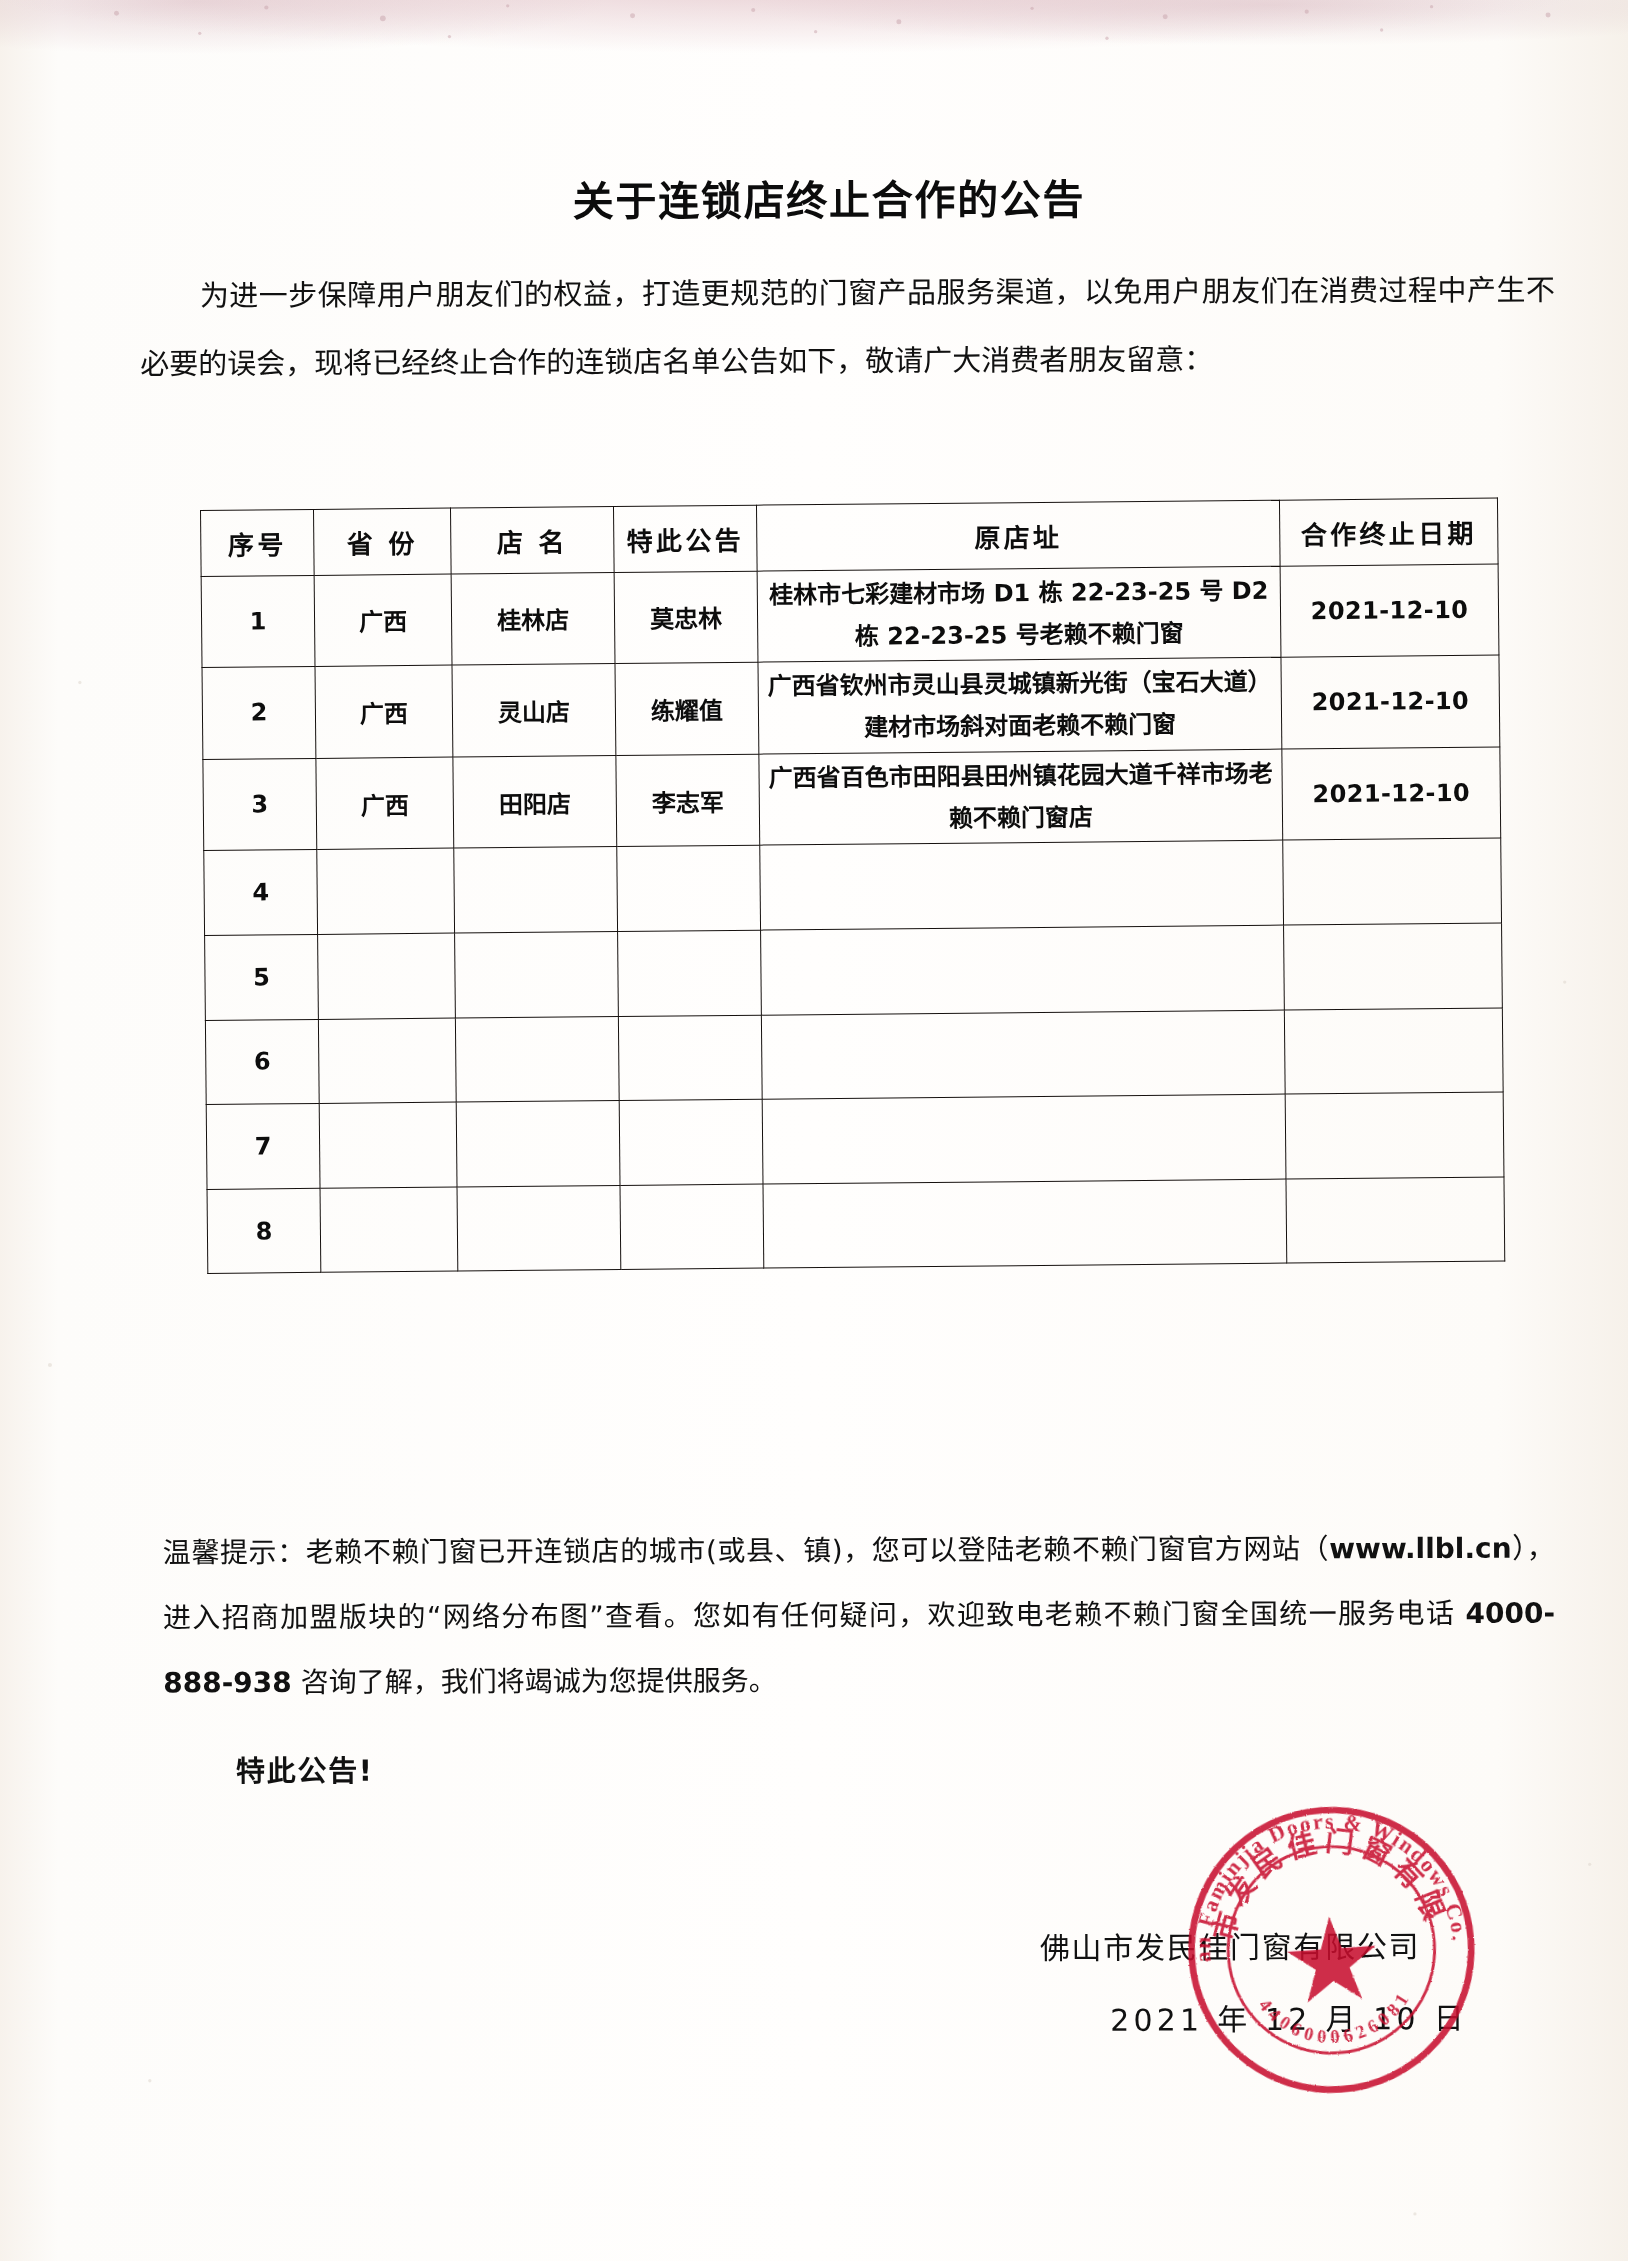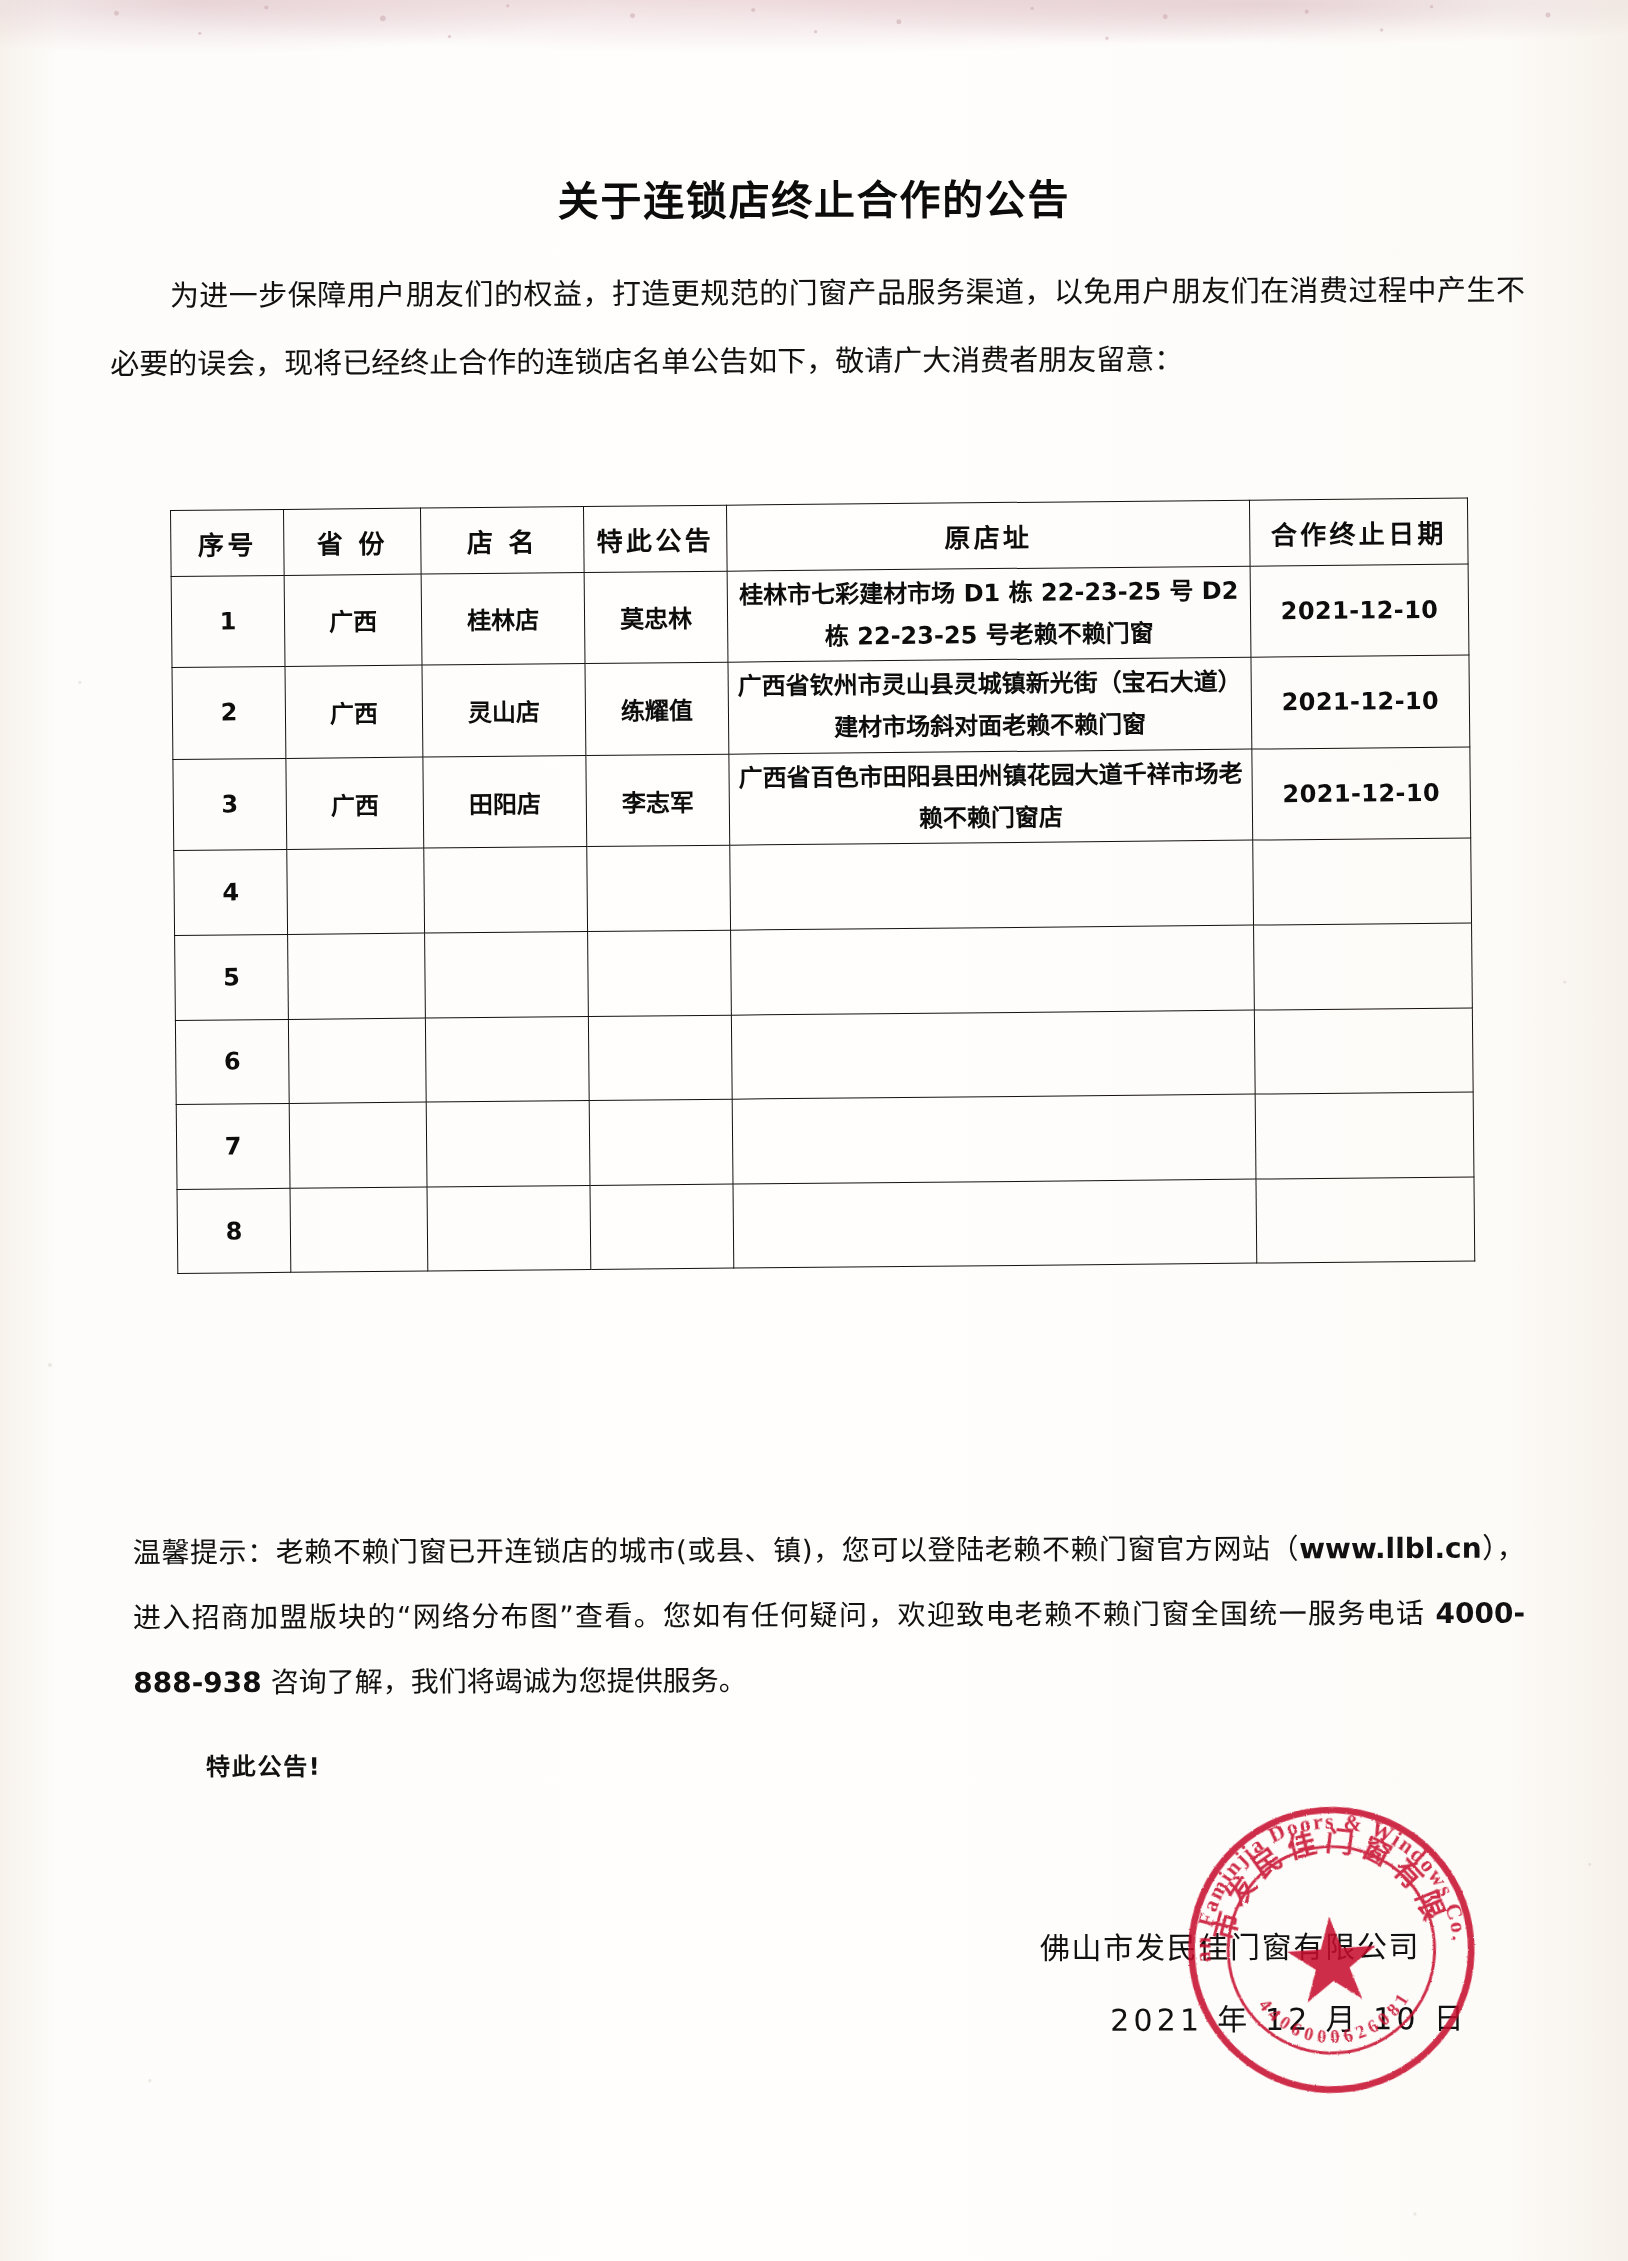--- a/index.html
+++ b/index.html
@@ -33,20 +33,21 @@
     inset: 0;
     z-index: 1;
     pointer-events: none;
     opacity: .5;
   }
 
   .sheet {
     position: absolute;
     inset: 0;
     z-index: 3;
+    margin-left: 30px;
   }
 
   
   .doc-title {
     position: absolute;
     left: 0; right: 0;
     top: 140px;
     text-align: center;
     font-size: 41px;
     font-weight: 700;
@@ -125,21 +126,21 @@
     color: #111;
     font-weight: 500;
     transform: rotate(-0.2deg);
   }
   .notice b { font-weight: 700; }
 
   .closing {
     position: absolute;
     left: 206px;
     top: 1747px;
-    font-size: 24px;
+    font-size: 29px;
     font-weight: 600;
     letter-spacing: 1.7px;
     transform: rotate(-0.2deg);
   }
 
   .signoff {
     position: absolute;
     right: 160px;
     top: 1923px;
     text-align: left;

